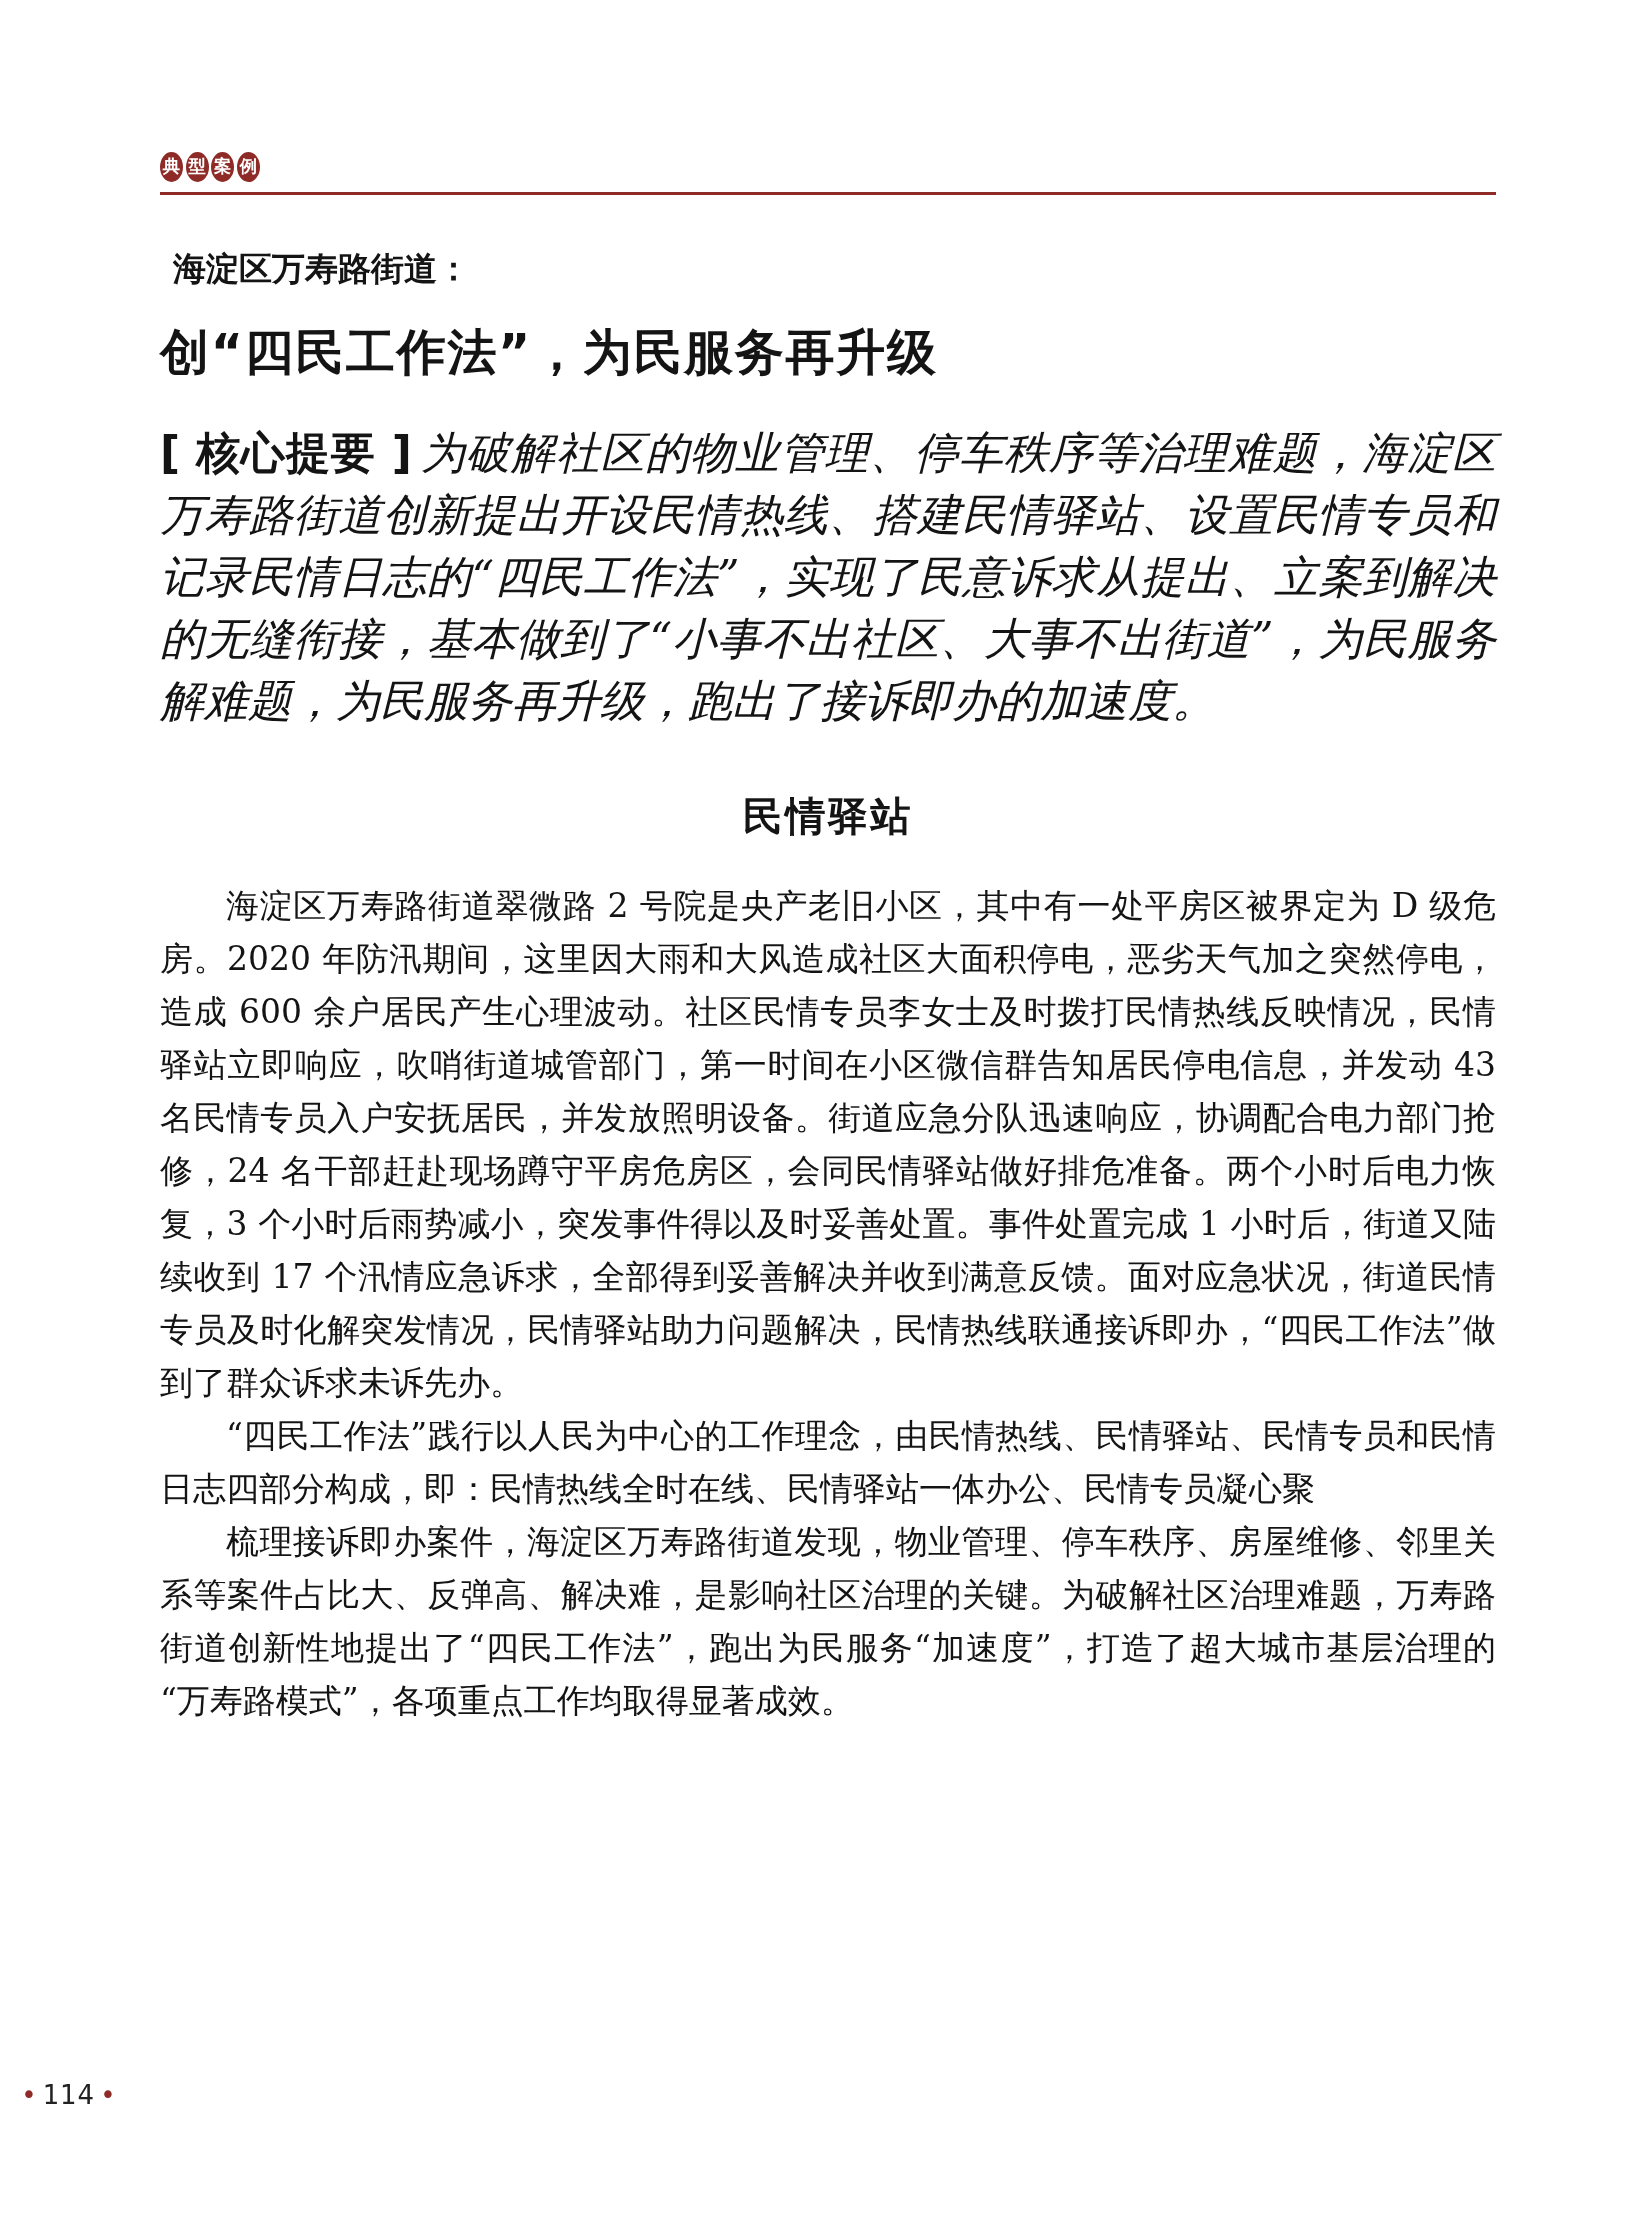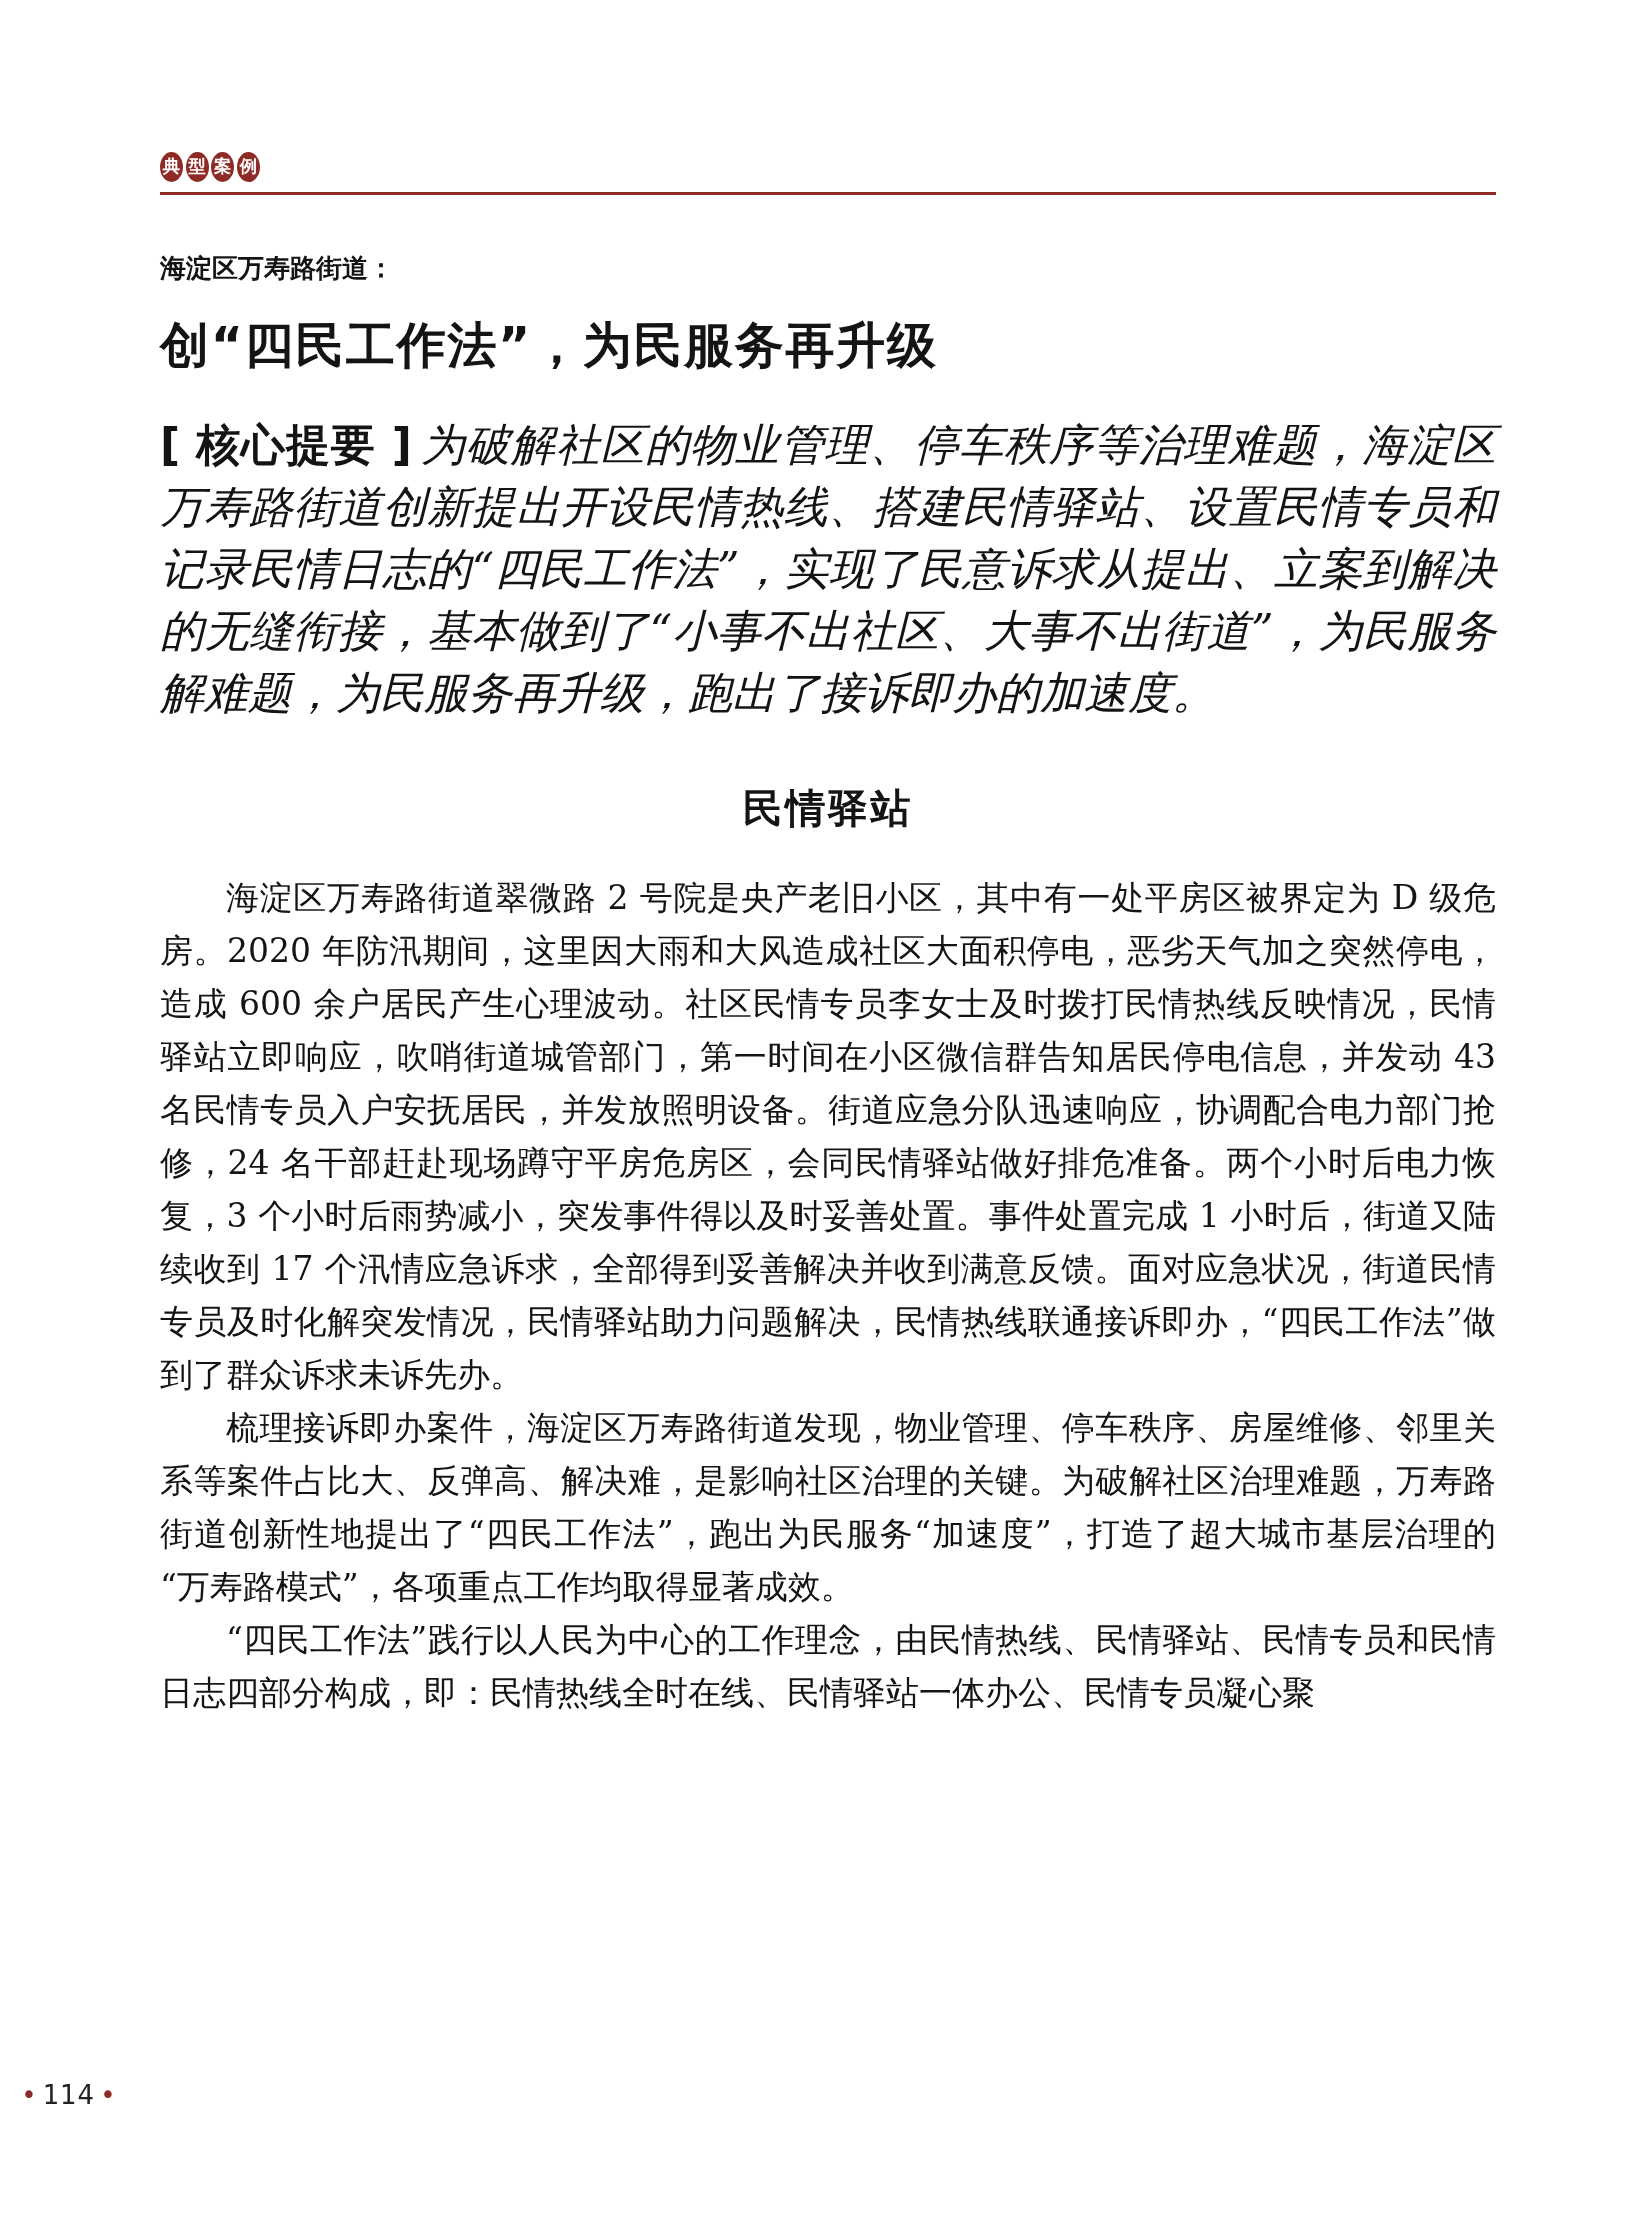--- a/index.html
+++ b/index.html
@@ -42,24 +42,25 @@
     align-items: center;
     justify-content: center;
   }
   .rule {
     height: 3.5px;
     background: var(--accent, #8e2b26);
     margin-top: 9.5px;
   }
   .kicker {
     margin-top: 59px;
-    font-family: Liberation Sans, sans-serif;
+    font-family: Liberation Mono, monospace;
     font-weight: bold;
-    font-size: 26px;
+    font-size: 33px;
     line-height: 1.1;
+    margin-left: 13px;
   }
   .doc-title {
     margin-top: 35px;
     font-family: "DejaVu Sans", sans-serif;
     font-weight: bold;
     font-size: 49px;
     letter-spacing: 1.7px;
     line-height: 1.15;
   }
   .summary {
@@ -129,22 +130,22 @@
 
     <h1 class="doc-title">创“四民工作法”，为民服务再升级</h1>
 
     <p class="summary">
       <span class="summary-label">[ 核心提要 ]</span><span>为破解社区的物业管理、停车秩序等治理难题，海淀区万寿路街道创新提出开设民情热线、搭建民情驿站、设置民情专员和记录民情日志的“四民工作法”，实现了民意诉求从提出、立案到解决的无缝衔接，基本做到了“小事不出社区、大事不出街道”，为民服务解难题，为民服务再升级，跑出了接诉即办的加速度。</span>
     </p>
 
     <h2 class="section-heading">民情驿站</h2>
     <p class="body-para">海淀区万寿路街道翠微路 2 号院是央产老旧小区，其中有一处平房区被界定为 D 级危房。2020 年防汛期间，这里因大雨和大风造成社区大面积停电，恶劣天气加之突然停电，造成 600 余户居民产生心理波动。社区民情专员李女士及时拨打民情热线反映情况，民情驿站立即响应，吹哨街道城管部门，第一时间在小区微信群告知居民停电信息，并发动 43 名民情专员入户安抚居民，并发放照明设备。街道应急分队迅速响应，协调配合电力部门抢修，24 名干部赶赴现场蹲守平房危房区，会同民情驿站做好排危准备。两个小时后电力恢复，3 个小时后雨势减小，突发事件得以及时妥善处置。事件处置完成 1 小时后，街道又陆续收到 17 个汛情应急诉求，全部得到妥善解决并收到满意反馈。面对应急状况，街道民情专员及时化解突发情况，民情驿站助力问题解决，民情热线联通接诉即办，“四民工作法”做到了群众诉求未诉先办。</p>
 
+    <p class="body-para">“四民工作法”践行以人民为中心的工作理念，由民情热线、民情驿站、民情专员和民情日志四部分构成，即：民情热线全时在线、民情驿站一体办公、民情专员凝心聚</p>
     <p class="body-para">梳理接诉即办案件，海淀区万寿路街道发现，物业管理、停车秩序、房屋维修、邻里关系等案件占比大、反弹高、解决难，是影响社区治理的关键。为破解社区治理难题，万寿路街道创新性地提出了“四民工作法”，跑出为民服务“加速度”，打造了超大城市基层治理的“万寿路模式”，各项重点工作均取得显著成效。</p>
-    <p class="body-para">“四民工作法”践行以人民为中心的工作理念，由民情热线、民情驿站、民情专员和民情日志四部分构成，即：民情热线全时在线、民情驿站一体办公、民情专员凝心聚</p>
 
   </div>
 
   <div class="footer">
     <span class="dot">•</span><span>114</span><span class="dot">•</span>
   </div>
 </div>
 
 
 </body></html>

